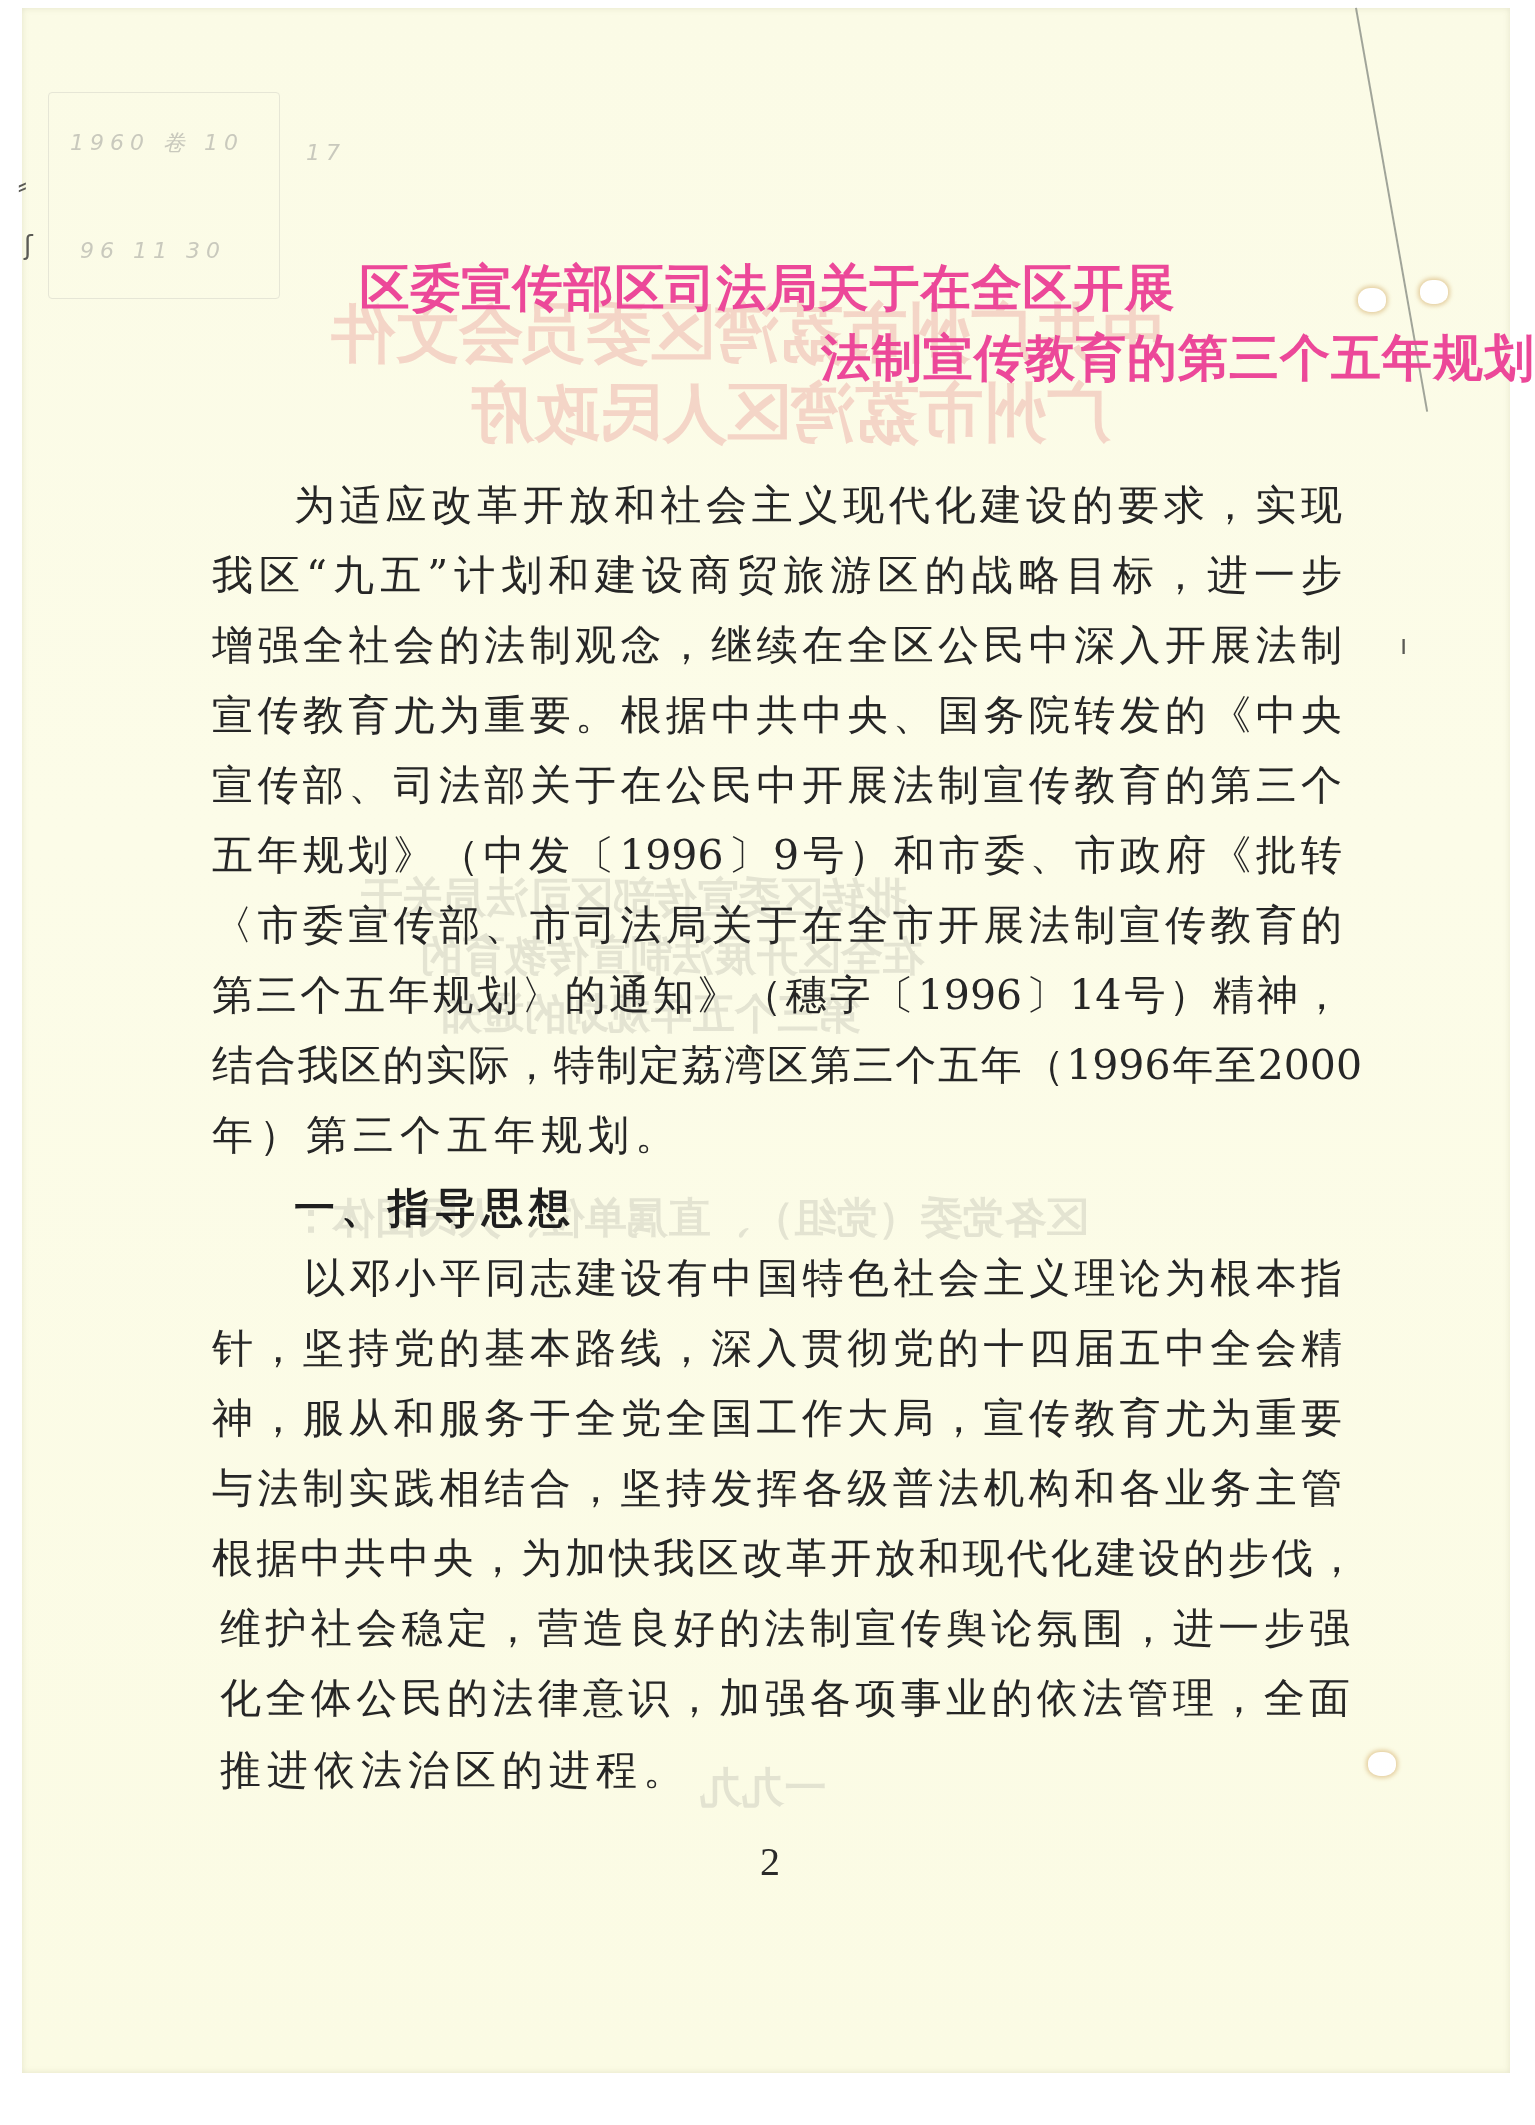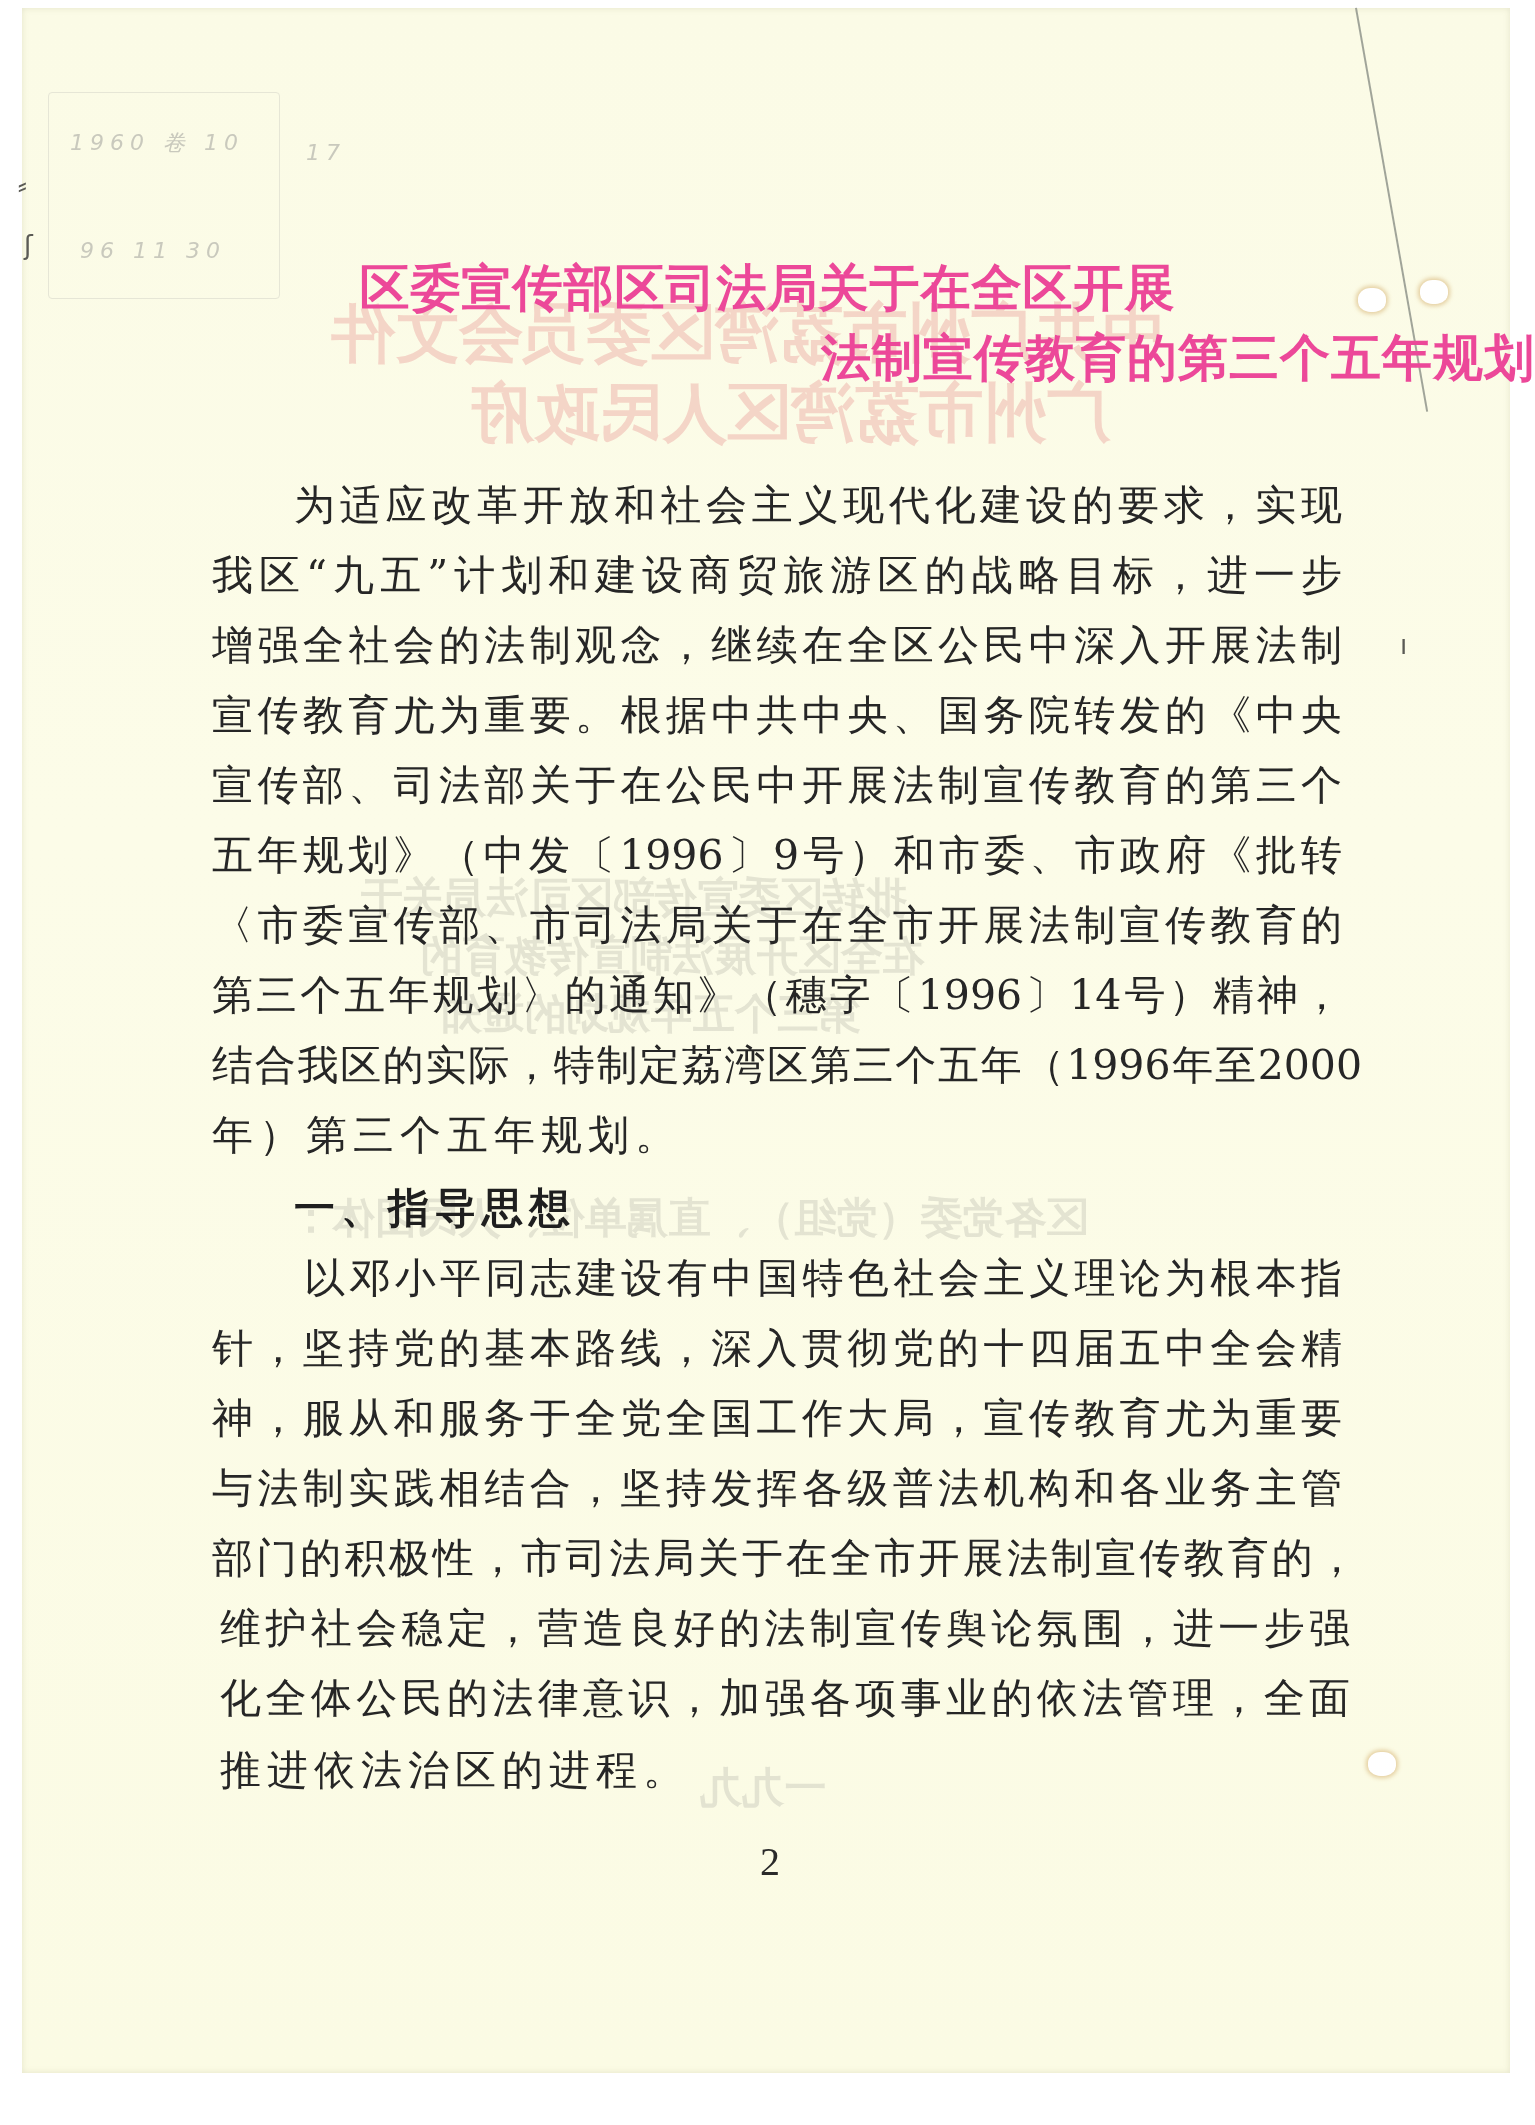--- a/index.html
+++ b/index.html
@@ -175,19 +175,19 @@
   <div class="line justify" style="top:965px;">第三个五年规划〉的通知》（穗字〔1996〕14号）精神，</div>
   <div class="line" style="top:1035px; width:1150px; text-align:justify; text-align-last:justify; letter-spacing:0;">结合我区的实际，特制定荔湾区第三个五年（1996年至2000</div>
   <div class="line" style="top:1105px;">年）第三个五年规划。</div>
 
   <div class="line section-heading" style="top:1178px; left:82px;">一、指导思想</div>
 
   <div class="line" style="top:1248px; left:92px; width:1038px; text-align:justify; text-align-last:justify; letter-spacing:0;">以邓小平同志建设有中国特色社会主义理论为根本指</div>
   <div class="line justify" style="top:1318px;">针，坚持党的基本路线，深入贯彻党的十四届五中全会精</div>
   <div class="line justify" style="top:1388px;">神，服从和服务于全党全国工作大局，宣传教育尤为重要</div>
   <div class="line justify" style="top:1458px;">与法制实践相结合，坚持发挥各级普法机构和各业务主管</div>
-  <div class="line" style="top:1528px; width:1145px; text-align:justify; text-align-last:justify; letter-spacing:0;">部门的积极性，市司法局关于在全市开展法制宣传教育的，</div>
+  <div class="line" style="top:1528px; width:1145px; text-align:justify; text-align-last:justify; letter-spacing:0;">根据中共中央，为加快我区改革开放和现代化建设的步伐，</div>
   <div class="line justify" style="top:1598px; left:8px;">维护社会稳定，营造良好的法制宣传舆论氛围，进一步强</div>
   <div class="line justify" style="top:1668px; left:8px;">化全体公民的法律意识，加强各项事业的依法管理，全面</div>
   <div class="line" style="top:1740px; left:8px;">推进依法治区的进程。</div>
 </div>
 
 <div class="page-number">2</div>
 
 </body></html>

